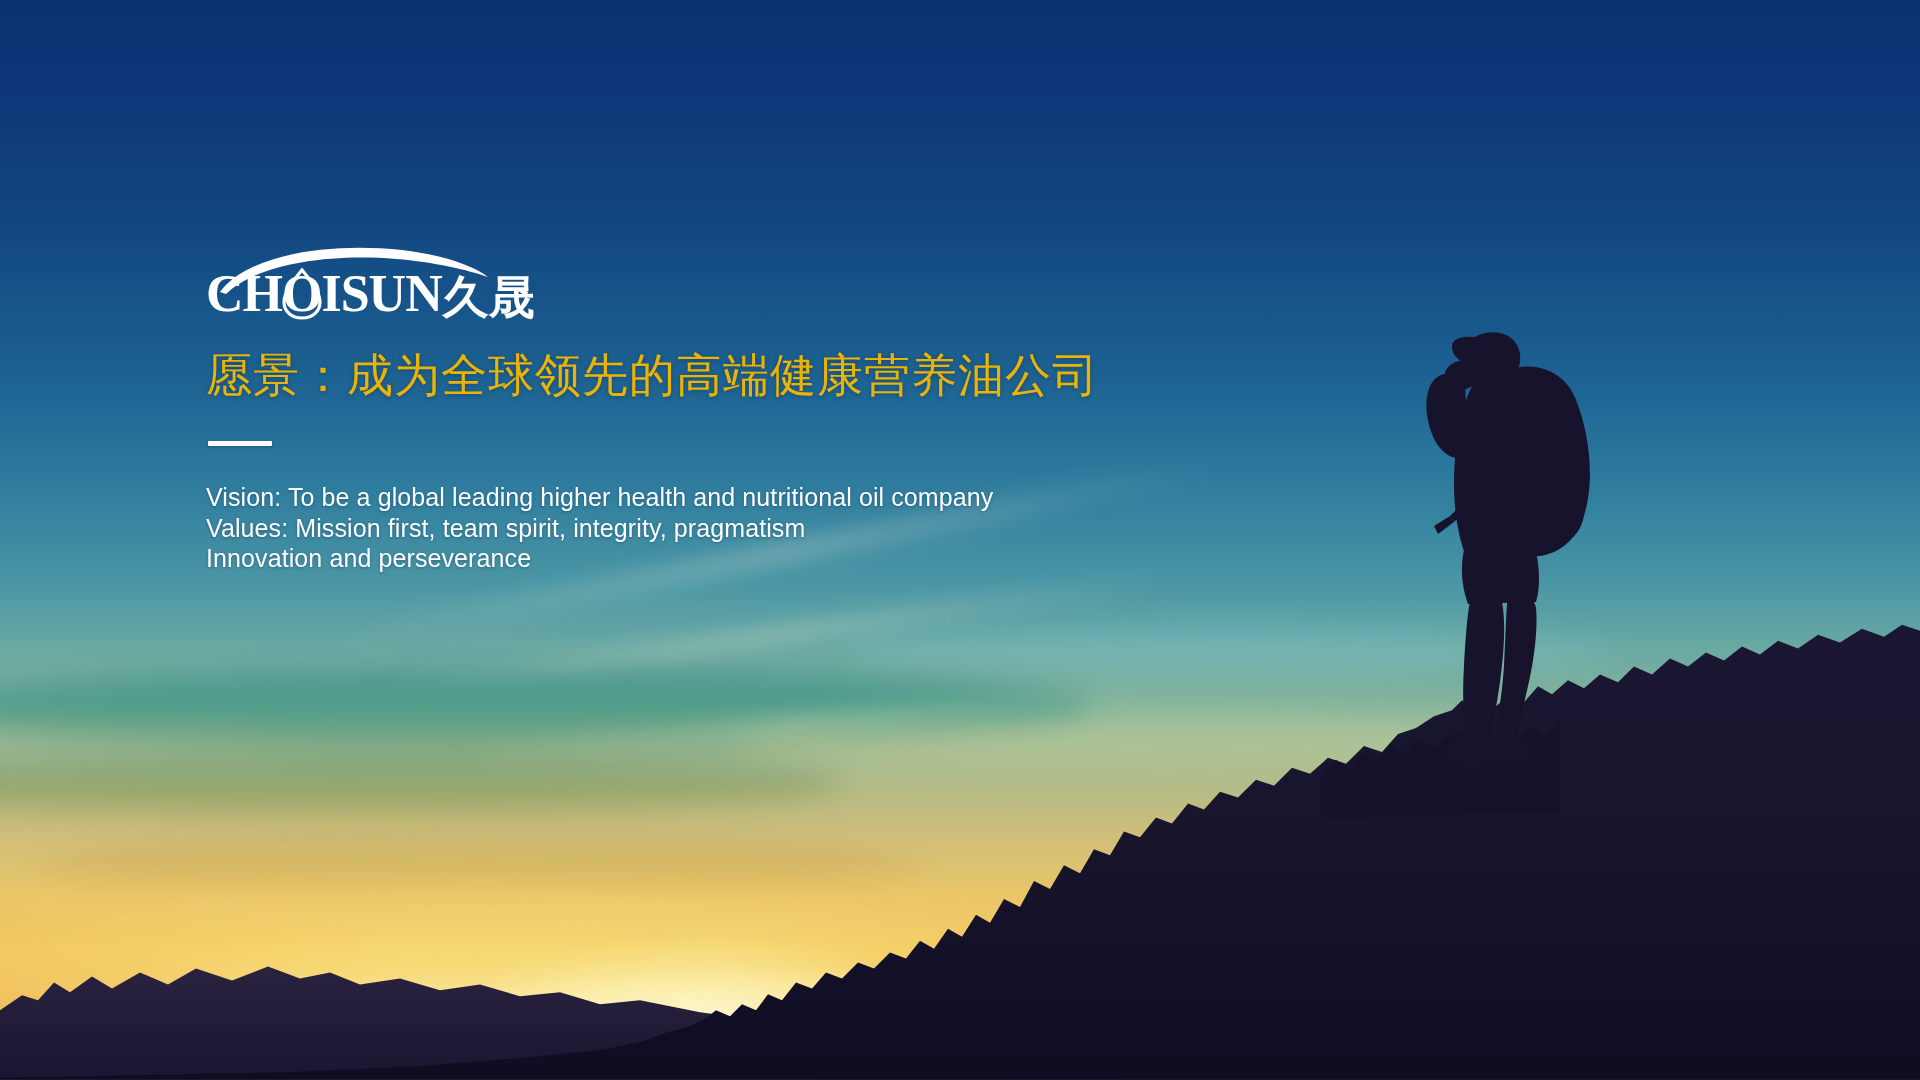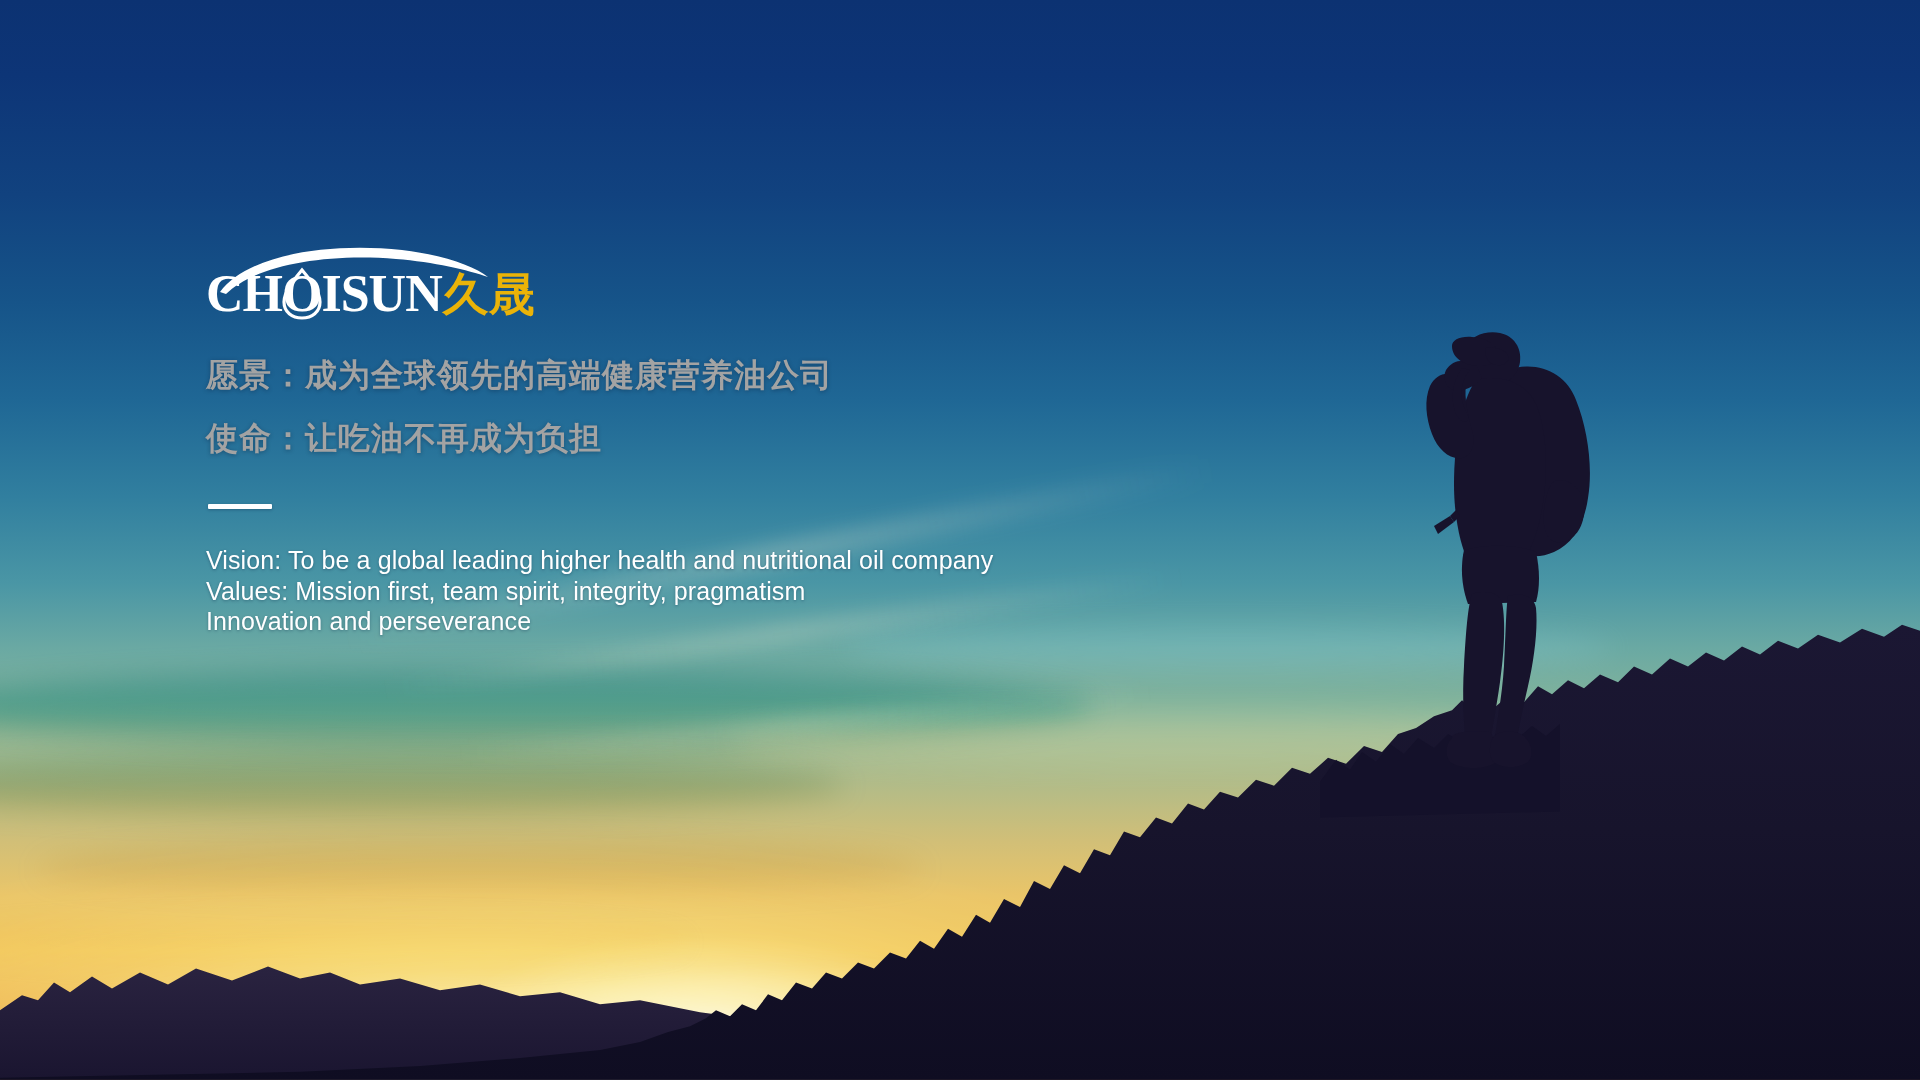--- a/index.html
+++ b/index.html
@@ -76,25 +76,25 @@
   .hiker{position:absolute;left:1390px;top:330px;width:250px;height:470px;}
   .hiker svg{display:block;width:100%;height:100%;}
 
   
   .content{position:absolute;left:206px;top:246px;width:920px;}
 
   .logo{position:relative;height:76px;margin-bottom:22px;}
   .logo svg{display:block;}
 
   .cn{
-    color:#a3a3a3;
-    font-size:32px;
+    color:#eab308;
+    font-size:46px;
     line-height:63px;
     letter-spacing:1px;
-    font-weight:700;
+    font-weight:400;
     text-shadow:0 1px 4px rgba(0,20,50,.35);
     white-space:nowrap;
   }
   .cn .line{display:block;}
 
   .rule{
     width:64px;height:5px;background:#ffffff;
     margin:34px 0 36px 2px;border-radius:1px;
     box-shadow:0 1px 3px rgba(0,25,55,.3);
   }
@@ -239,31 +239,30 @@
       <svg width="300" height="76" viewBox="0 0 300 76" aria-hidden="true">
 
         <path d="M14,46 C40,10 118,-4 196,4 C238,9 268,20 282,31
                  C262,24 228,16 190,13 C118,7 48,20 20,48 Z" fill="#ffffff"></path>
 
         <g fill="none" stroke="#ffffff" stroke-width="3.2">
           <path d="M96,24 C106,36 114,46 114,56 C114,66 106,72 96,72
                    C86,72 78,66 78,56 C78,46 86,36 96,24 Z"></path>
         </g>
       </svg>
-      <div style="position:absolute;left:0;top:22px;display:flex;align-items:center;">
+      <div style="position:absolute;left:0;top:22px;display:flex;align-items:flex-end;">
         <span style="font-family:'Liberation Serif','DejaVu Serif',serif;font-size:52px;font-weight:700;
                      color:#fff;letter-spacing:-1px;line-height:1;">CHOISUN</span>
         <span style="font-family:'DejaVu Sans','Liberation Sans',sans-serif;font-size:46px;font-weight:700;
-                     color:#eab308;line-height:1;margin-left:1px;">久晟</span>
+                     color:#ffffff;line-height:1;margin-left:1px;">久晟</span>
       </div>
     </div>
 
     <div class="cn">
       <span class="line">愿景：成为全球领先的高端健康营养油公司</span>
-      <span class="line">使命：让吃油不再成为负担</span>
     </div>
 
     <div class="rule"></div>
 
     <div class="en">
       <span class="line">Vision: To be a global leading higher health and nutritional oil company</span>
       <span class="line">Values: Mission first, team spirit, integrity, pragmatism</span>
       <span class="line">Innovation and perseverance</span>
     </div>
 

